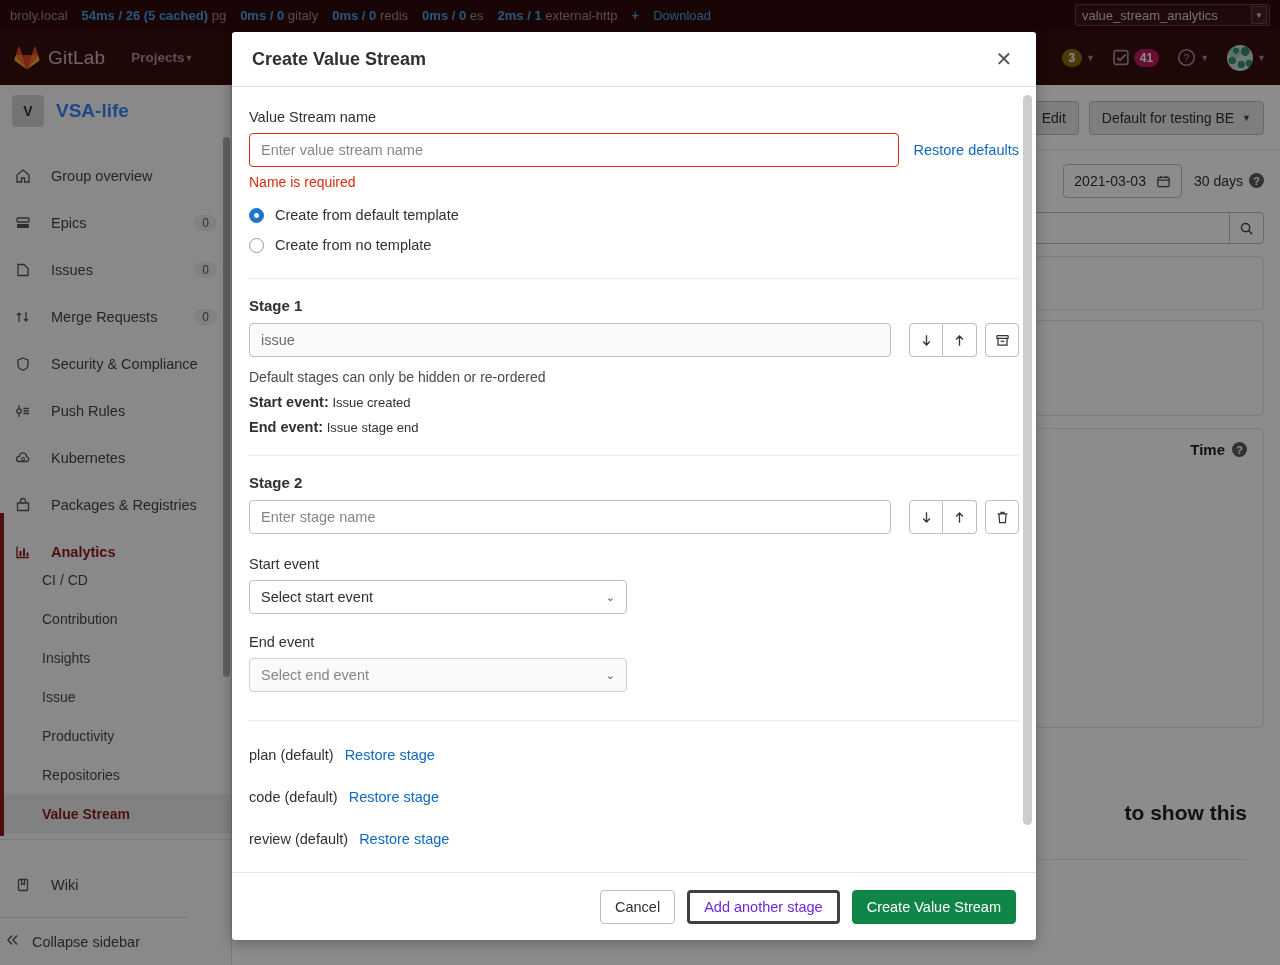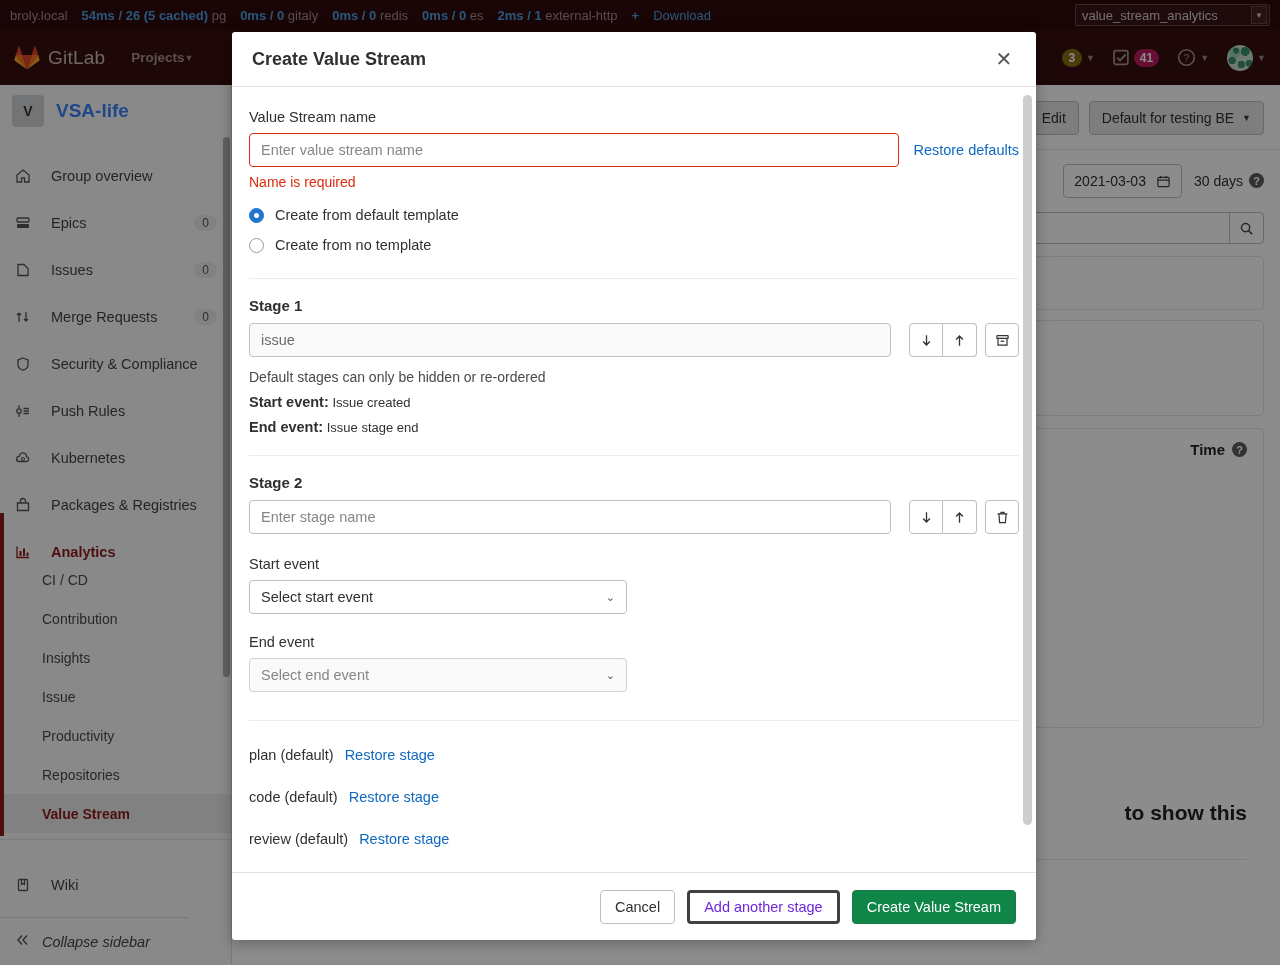--- a/index.html
+++ b/index.html
@@ -113,22 +113,22 @@
   .sb-sub.current {
     background: #ececec; color: #8b1a1a; font-weight: bold;
   }
   .sb-active-rail {
     position: absolute; left: 0; width: 4px; background: #8b1a1a;
   }
   .sb-divider { height: 1px; background: #e2e2e2; margin: 6px 0; }
   .sb-collapse {
     position: absolute; bottom: 0; left: 0; width: 188px; height: 48px;
     border-top: 1px solid #dbdbdb; background: #fafafa;
-    display: flex; align-items: center; gap: 12px; padding: 0 14px;
-    font-size: 14.5px; color: #444; font-style: italic;
+    display: flex; align-items: center; gap: 12px; padding: 0 4px;
+    font-size: 14.5px; color: #444;
   }
   .sb-scroll {
     position: absolute; right: 1px; top: 52px; width: 7px; height: 540px;
     background: #b0b0b0; border-radius: 4px;
   }
 
   
   .page {
     position: absolute; top: 85px; left: 232px; right: 0; bottom: 0;
     background: #fff; overflow: hidden; z-index: 5;

